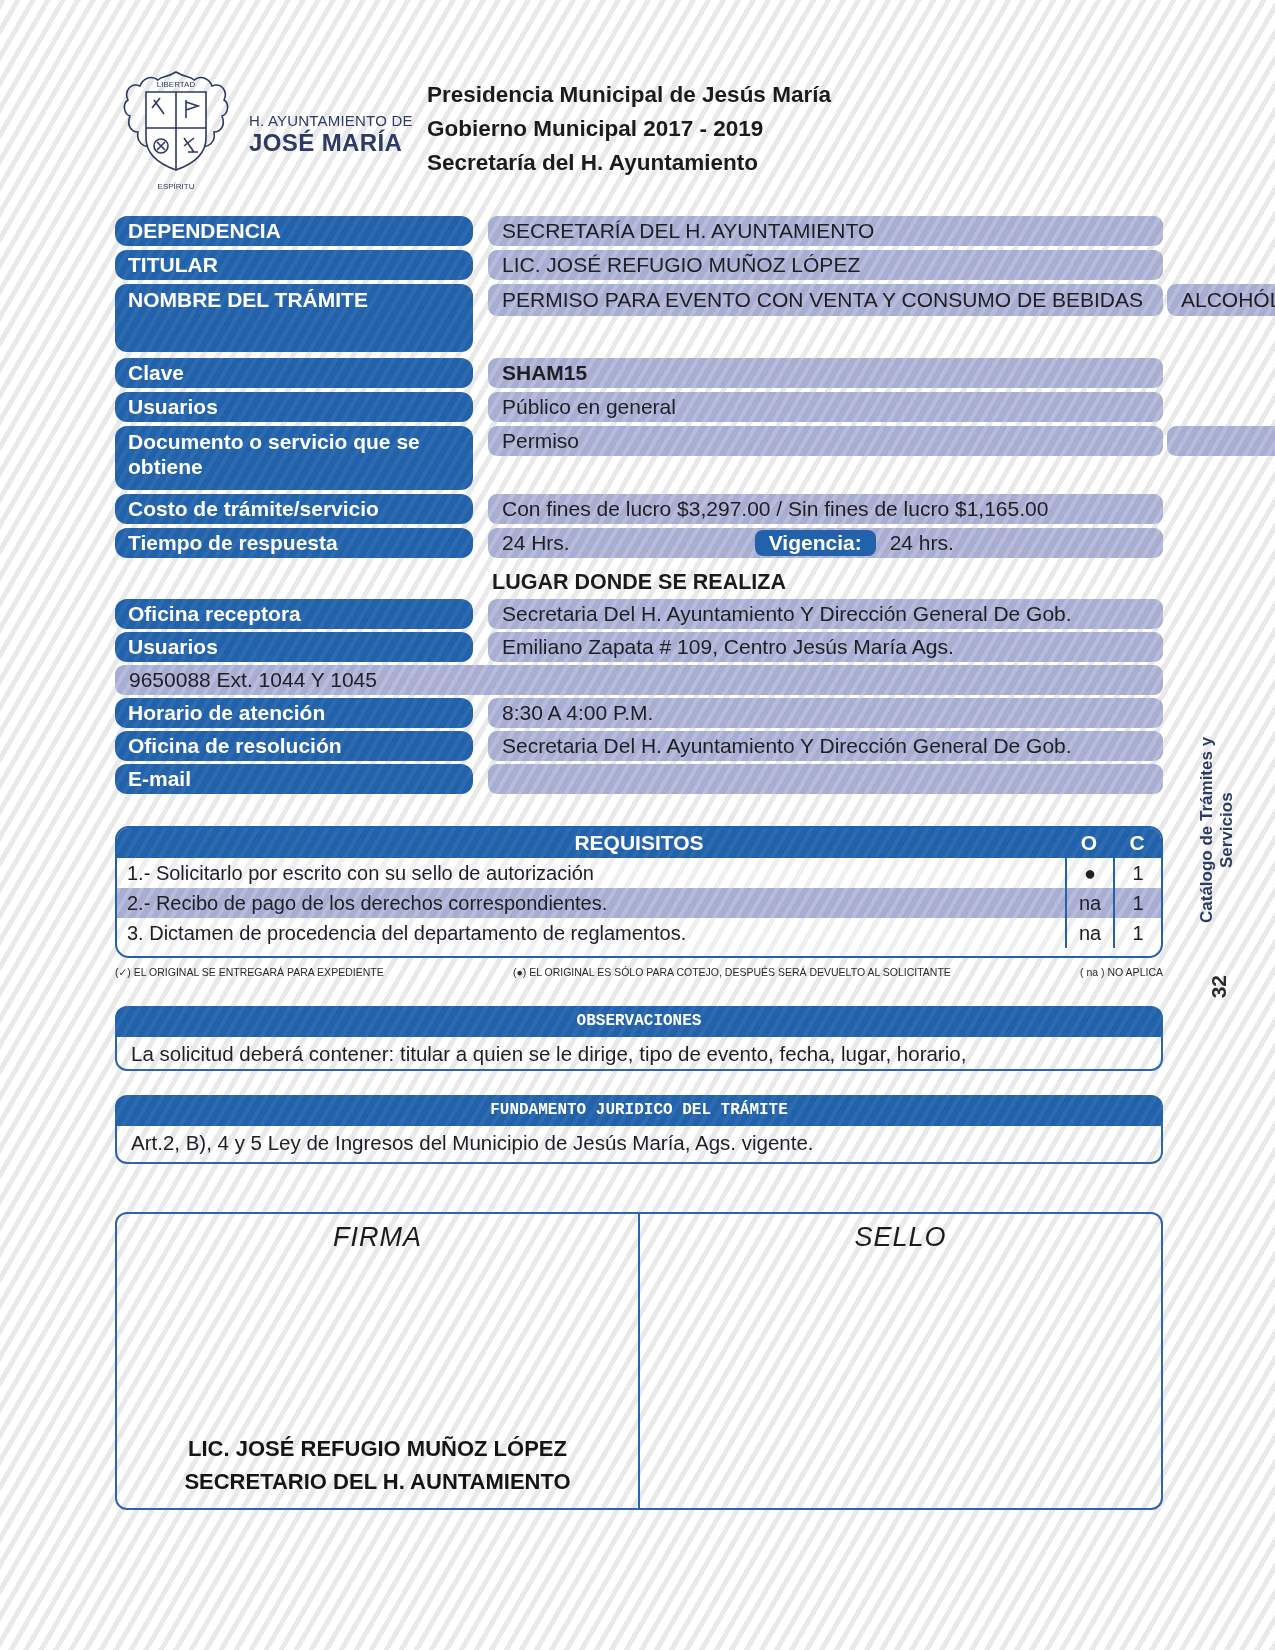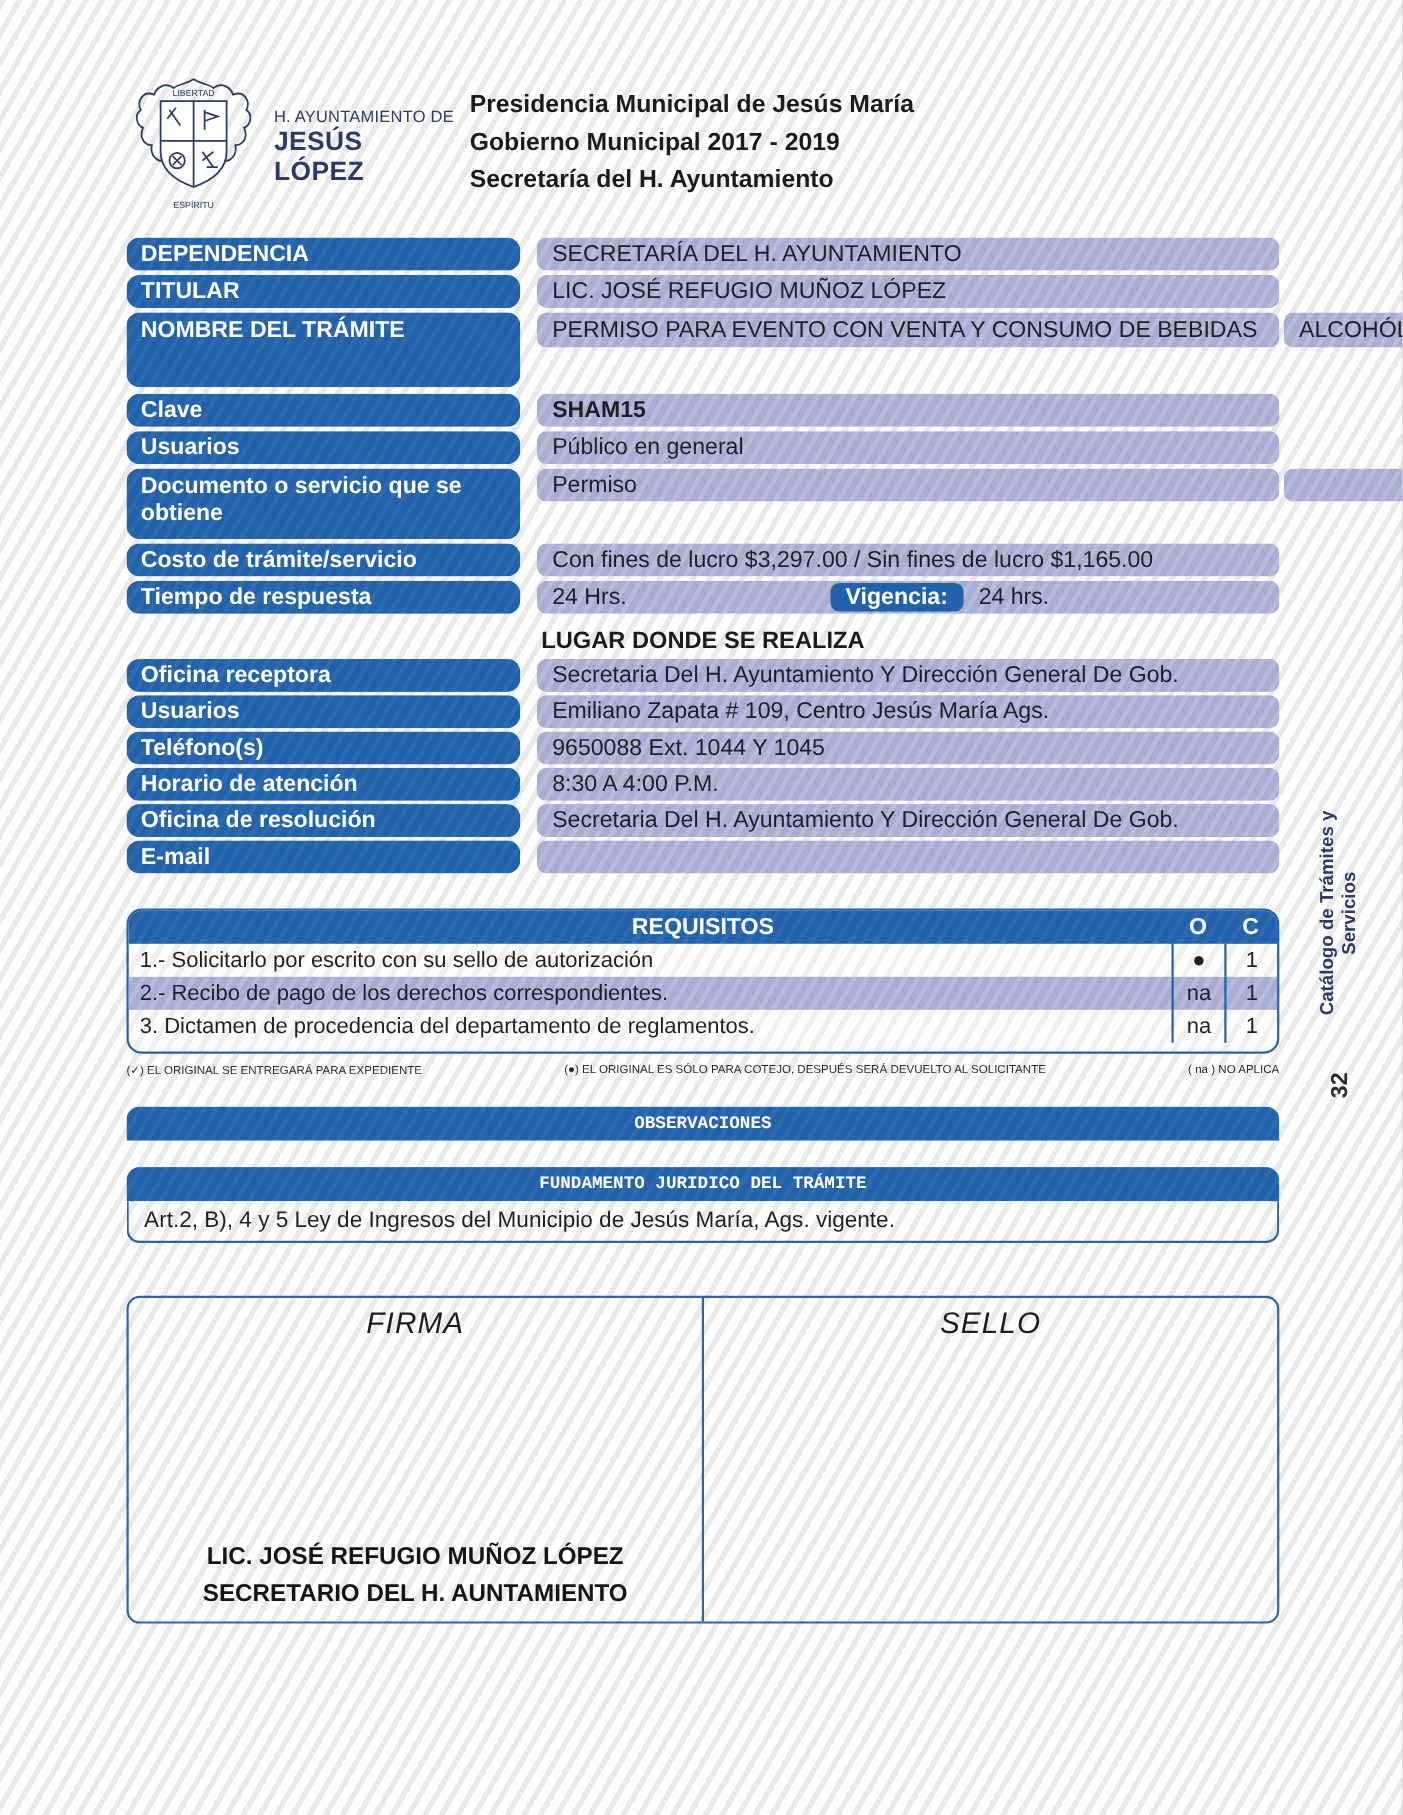--- a/index.html
+++ b/index.html
@@ -89,21 +89,21 @@
           <path d="M41 74 l8 8 M49 74 l-8 8"></path>
           <path d="M70 32 v18 M70 34 l12 4 -12 4"></path>
           <path d="M38 32 l10 14 M44 30 l-8 10"></path>
           <path d="M68 70 l10 14 M78 70 l-10 8 M72 84 h10"></path>
         </g>
         <text x="60" y="19" text-anchor="middle" font-size="8" fill="#2b3a66">LIBERTAD</text>
         <text x="60" y="121" text-anchor="middle" font-size="8" fill="#2b3a66">ESPÍRITU</text>
       </svg>
       <div class="logo-text">
         <div class="logo-line1">H. AYUNTAMIENTO DE</div>
-        <div class="logo-line2">JESÚS LÓPEZ</div>
+        <div class="logo-line2">JOSÉ MARÍA</div>
       </div>
       <div class="hdr-titles">
         <div>Presidencia Municipal de Jesús María</div>
         <div>Gobierno Municipal 2017 - 2019</div>
         <div>Secretaría del H. Ayuntamiento</div>
       </div>
     </div>
 
     <div class="frow" style="margin-top:16px">
       <div class="flabel">DEPENDENCIA</div>
@@ -159,21 +159,20 @@
 
     <div class="frow loc loc-first">
       <div class="flabel">Oficina receptora</div>
       <div class="fvalue">Secretaria Del H. Ayuntamiento Y Dirección General De Gob.</div>
     </div>
     <div class="frow loc">
       <div class="flabel">Usuarios</div>
       <div class="fvalue">Emiliano Zapata # 109, Centro Jesús María Ags.</div>
     </div>
     <div class="frow loc">
-      <div class="flabel">Teléfono(s)</div>
       <div class="fvalue">9650088 Ext. 1044 Y 1045</div>
     </div>
     <div class="frow loc">
       <div class="flabel">Horario de atención</div>
       <div class="fvalue">8:30 A 4:00 P.M.</div>
     </div>
     <div class="frow loc">
       <div class="flabel">Oficina de resolución</div>
       <div class="fvalue">Secretaria Del H. Ayuntamiento Y Dirección General De Gob.</div>
     </div>
@@ -207,20 +206,21 @@
       </div>
     </div>
 
     <div class="legend">
       <span>(✓) EL ORIGINAL SE ENTREGARÁ PARA EXPEDIENTE</span>
       <span>(●) EL ORIGINAL ES SÓLO PARA COTEJO, DESPUÉS SERÁ DEVUELTO AL SOLICITANTE</span>
       <span>( na ) NO APLICA</span>
     </div>
 
     <div class="bar obs">OBSERVACIONES</div>
+    <div class="bar-body obs">La solicitud deberá contener: titular a quien se le dirige,  tipo de evento, fecha, lugar, horario,</div>
 
     <div class="bar fund">FUNDAMENTO JURIDICO DEL TRÁMITE</div>
     <div class="bar-body fund">Art.2, B), 4 y 5 Ley de Ingresos del Municipio de Jesús María, Ags. vigente.</div>
 
     <div class="sig-box">
       <div class="sig-cell">
         <div class="sig-title">FIRMA</div>
         <div class="sig-names">
           <div>LIC. JOSÉ REFUGIO MUÑOZ LÓPEZ</div>
           <div>SECRETARIO DEL H. AUNTAMIENTO</div>

